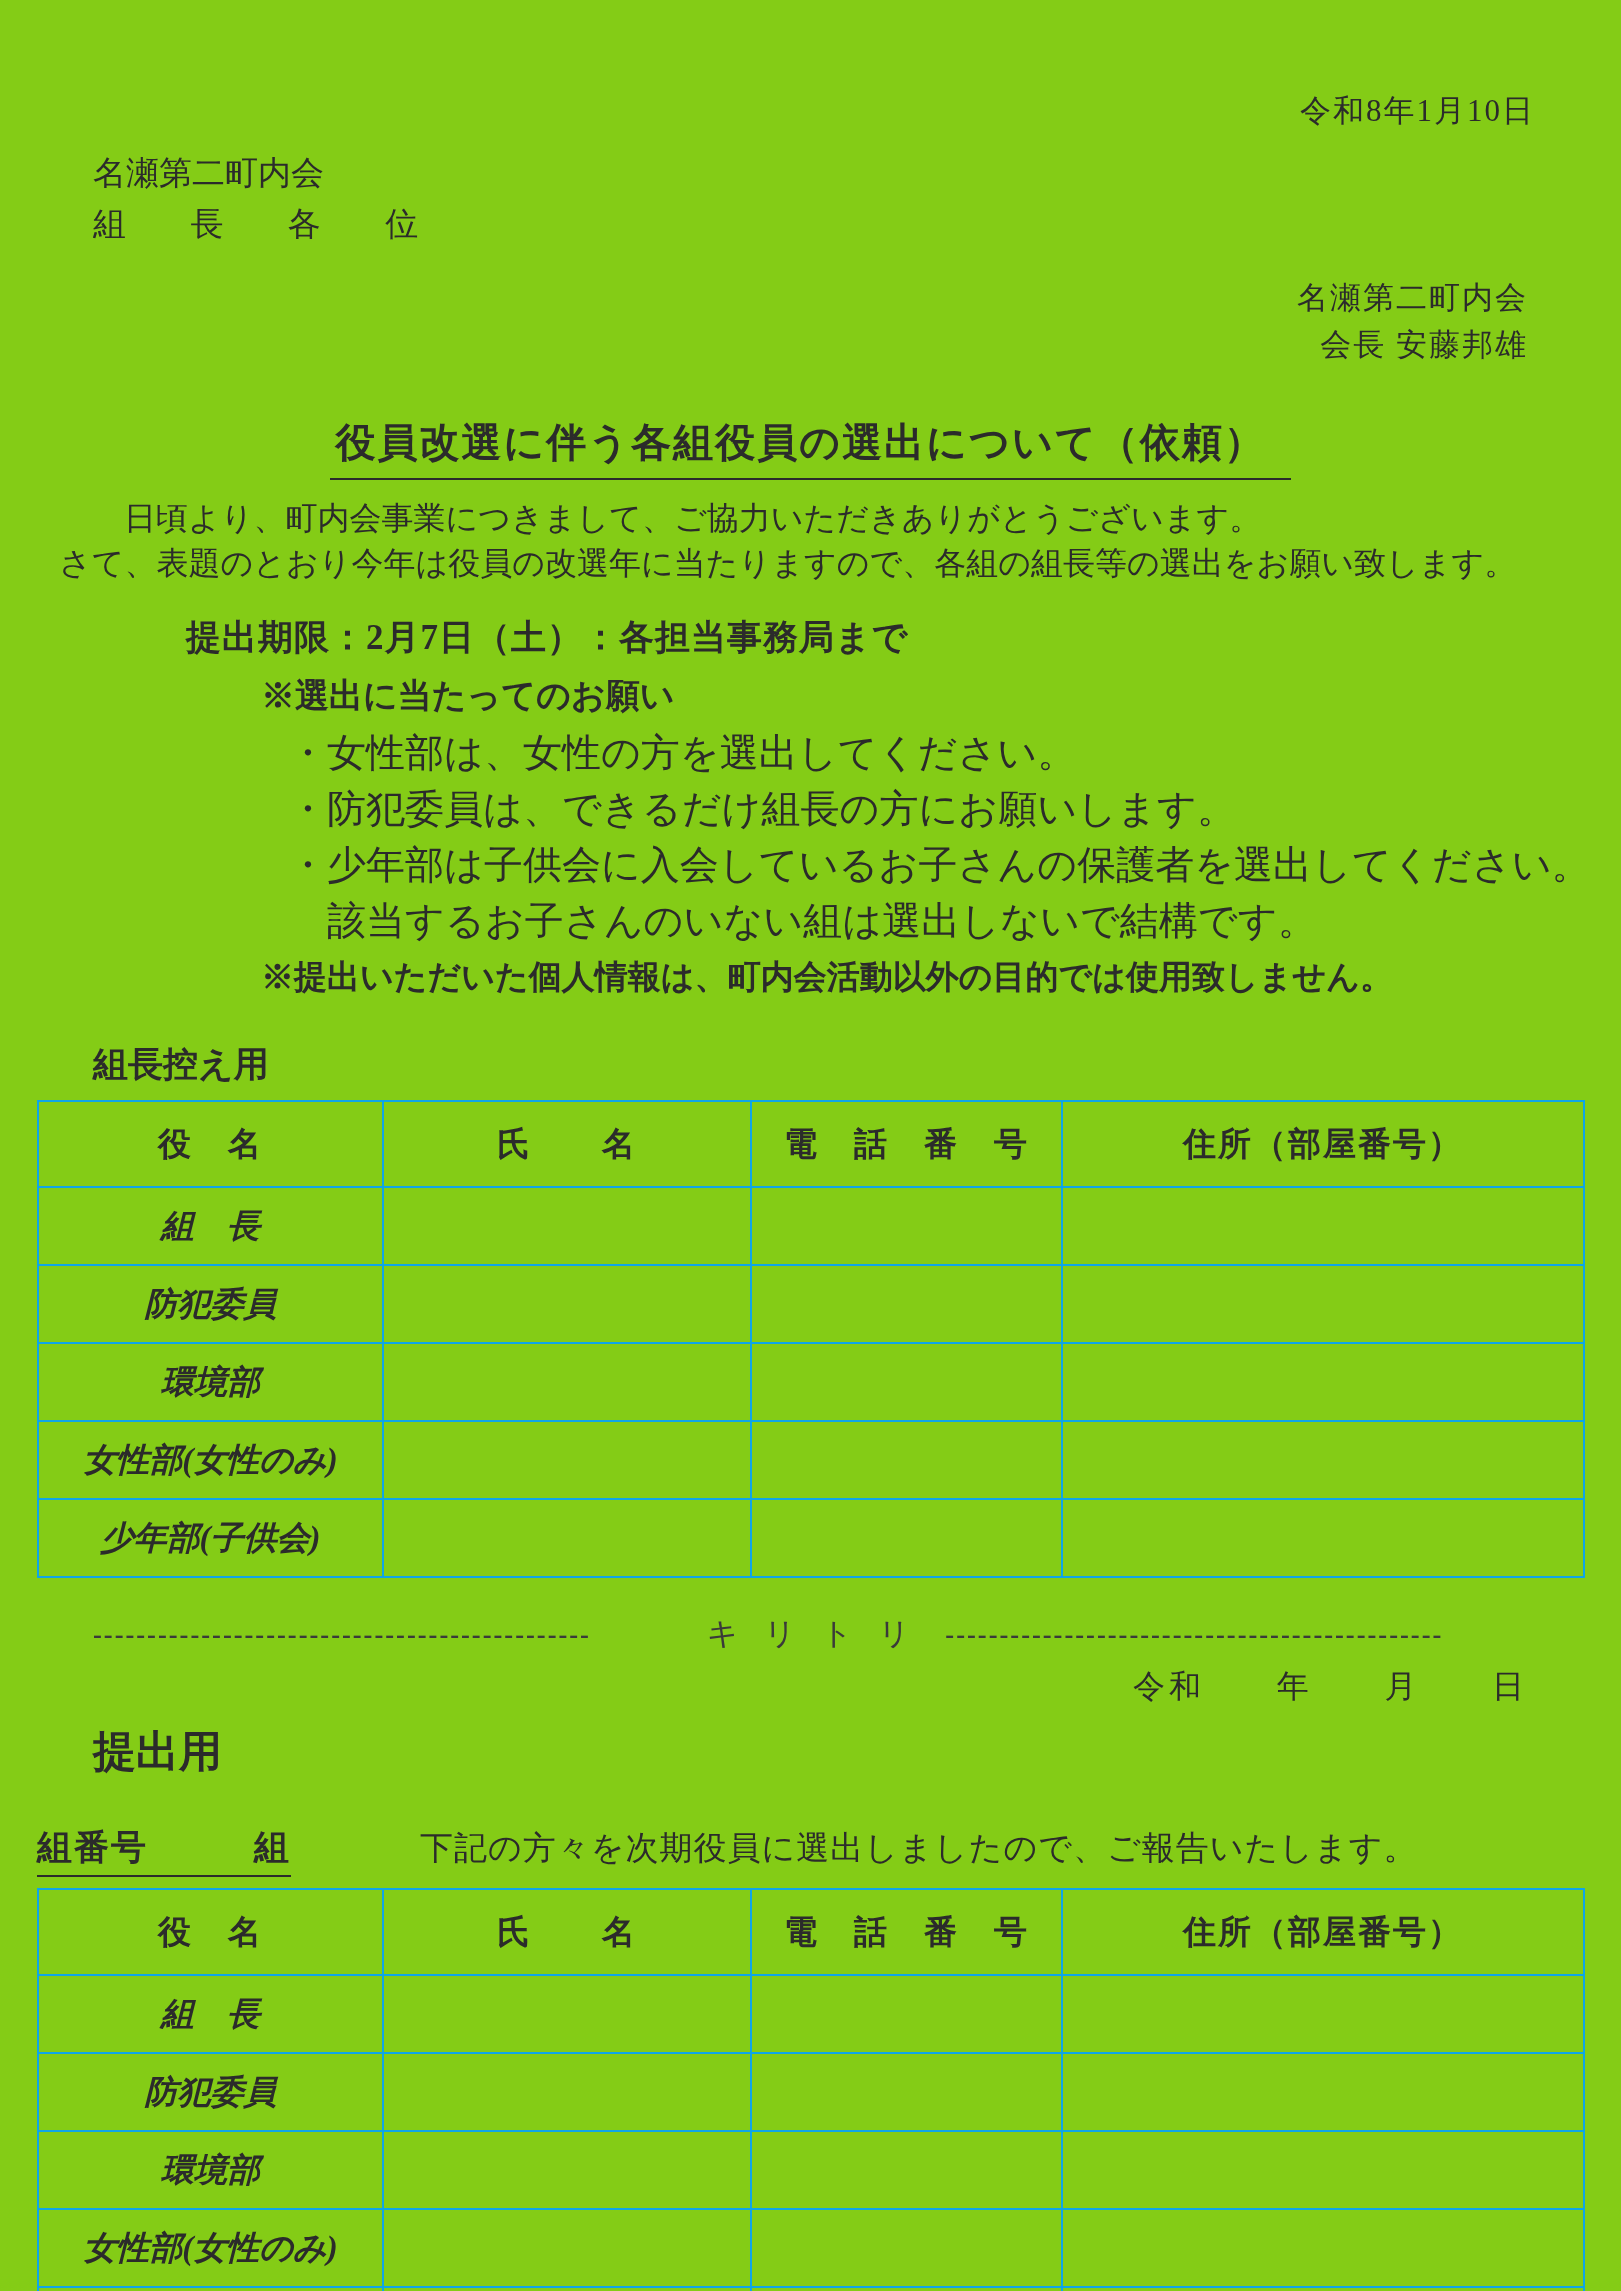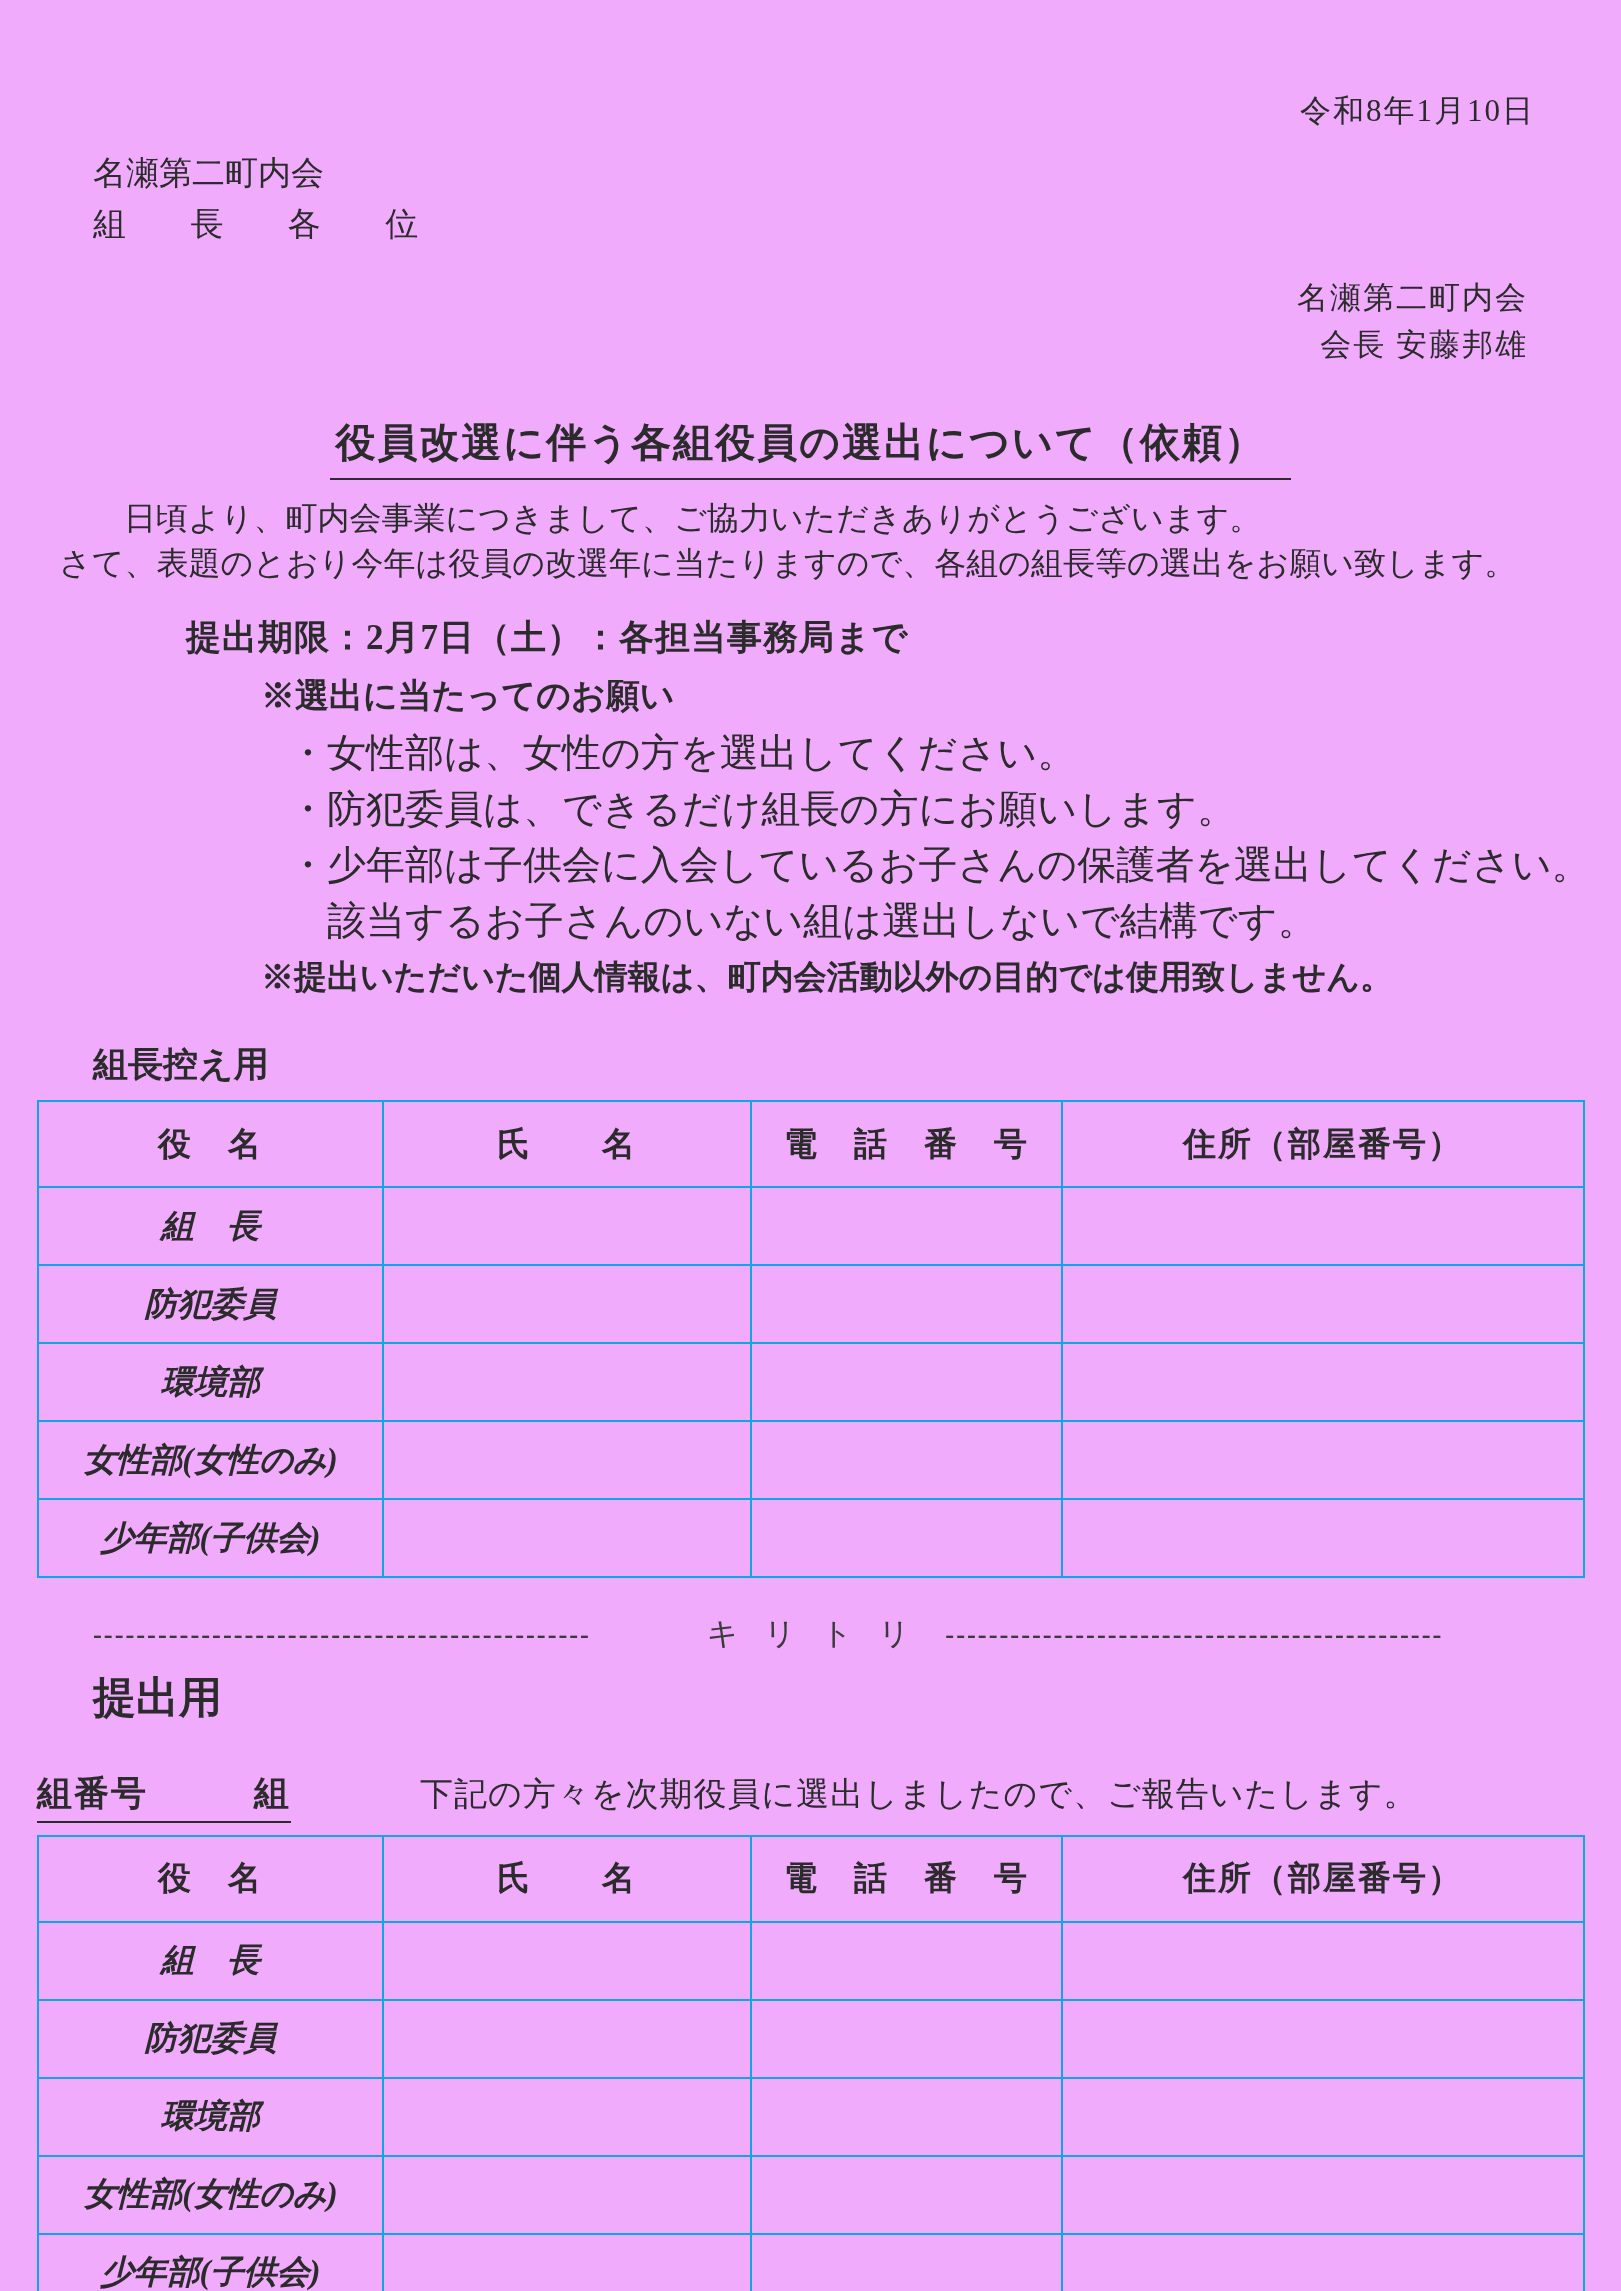--- a/index.html
+++ b/index.html
@@ -1,20 +1,20 @@
 <!DOCTYPE html>
 <html lang="ja"><head>
 <meta charset="utf-8">
 <style>
   html,body{margin:0;padding:0;background:#e8e8e6;}
   .page{
     position:relative;
     width:1621px;height:2292px;
     margin:0 auto;
-    background:#f0abfc;
+    background:#84cc16;
     color:#2b2b2b;
     font-family:"Liberation Serif","DejaVu Serif",serif;
     box-sizing:border-box;
     padding-top:90px;
     overflow:hidden;
   }
   .issue-date{
     text-align:right;
     margin-right:86px;
     font-size:31px;
@@ -227,20 +227,21 @@
     </tr>
   </tbody>
     </table>
 
   <div class="cut-line">
     <span class="cut-dashes">----------------------------------------------</span>
     <span class="cut-label">キリトリ</span>
     <span class="cut-dashes">----------------------------------------------</span>
   </div>
 
+  <div class="era-date">令和　　年　　月　　日</div>
 
   <div class="submit-label">提出用</div>
 
   <div class="group-line">
     <span class="group-underline">
       <span>組番号</span>
       <span class="group-blank"></span>
       <span>組</span>
     </span>
     <span class="report-statement">下記の方々を次期役員に選出しましたので、ご報告いたします。</span>

